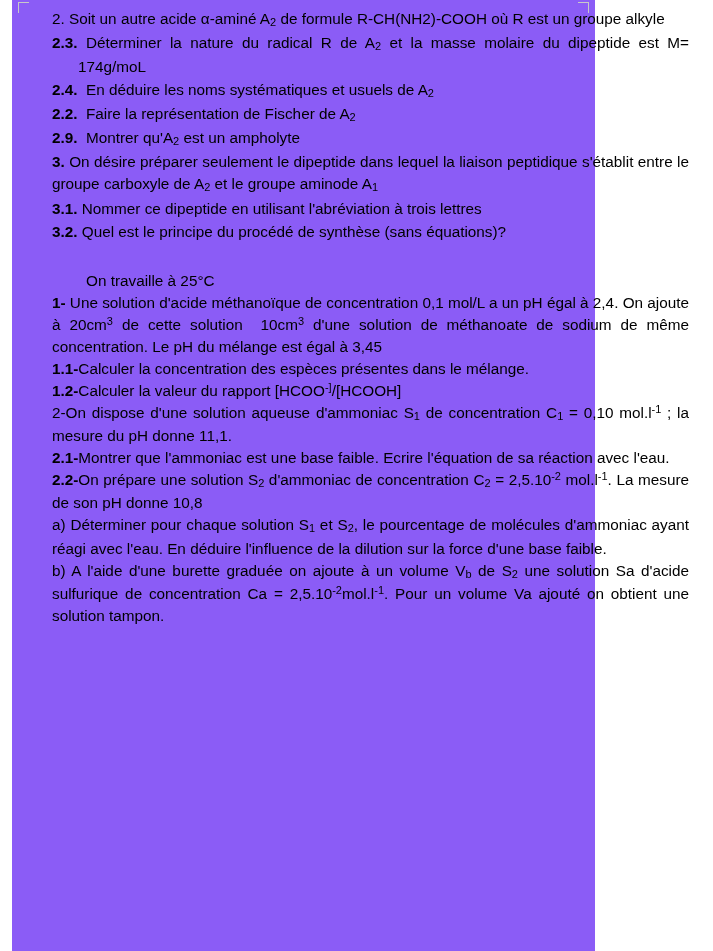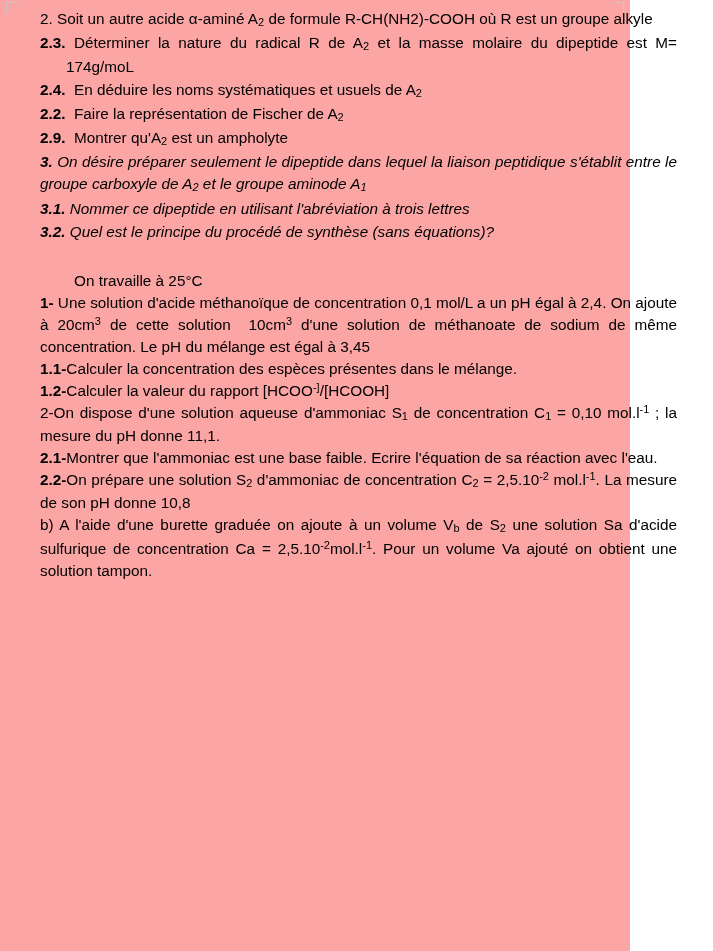--- a/index.html
+++ b/index.html
@@ -10,24 +10,24 @@
   body {
     width: 713px;
     height: 951px;
     font-family: "Liberation Sans", sans-serif;
     color: #000000;
     position: relative;
     overflow: hidden;
   }
   .page {
     position: absolute;
-    left: 0; top: 0;
-    width: 630px;
+    left: 12px; top: 0;
+    width: 583px;
     height: 951px;
-    background: #fca5a5;
+    background: #8b5cf6;
   }
   
   .corner {
     position: absolute;
     width: 10px;
     height: 10px;
     border-color: #c8c8c8;
     border-style: solid;
   }
   .corner.tl { left: 6px;  top: 2px; border-width: 1px 0 0 1px; }
@@ -50,21 +50,21 @@
   .b { font-weight: bold; }
   sub { font-size: 0.72em; vertical-align: -0.22em; }
   sup { font-size: 0.72em; vertical-align: 0.45em; }
 
   
   .item {
     padding-left: 26px;
     text-indent: -26px;
     margin-bottom: 1px;
   }
-  .plain { margin-bottom: 1px; font-style: italic; }
+  .plain { margin-bottom: 1px; }
   .gap-md { height: 26px; }
 
   .u { text-decoration: underline; }
 
   .indent-first { text-indent: 34px; }
 </style>
 </head>
 <body>
 
 <div class="page">
@@ -131,19 +131,22 @@
     </p>
 
     <p>
       <span class="b">2.1-</span>Montrer que l'ammoniac est une base faible. Ecrire l'équation de sa réaction avec l'eau.
     </p>
 
     <p>
       <span class="b">2.2-</span>On prépare une solution S<sub>2</sub> d'ammoniac de concentration C<sub>2</sub> = 2,5.10<sup>-2</sup> mol.l<sup>-1</sup>. La mesure de son pH donne 10,8
     </p>
 
+    <p>
+      a) Déterminer pour chaque solution S<sub>1</sub> et S<sub>2</sub>, le pourcentage de molécules d'ammoniac ayant réagi avec l'eau. En déduire l'influence de la dilution sur la force d'une base faible.
+    </p>
 
     <p>
       b) A l'aide d'une burette graduée on ajoute à un volume V<sub>b</sub> de S<sub>2</sub> une solution Sa d'acide sulfurique de concentration Ca = 2,5.10<sup>-2</sup>mol.l<sup>-1</sup>. Pour un volume Va ajouté on obtient une solution tampon.
     </p>
 
   </div>
 </div>
 
 </body></html>

